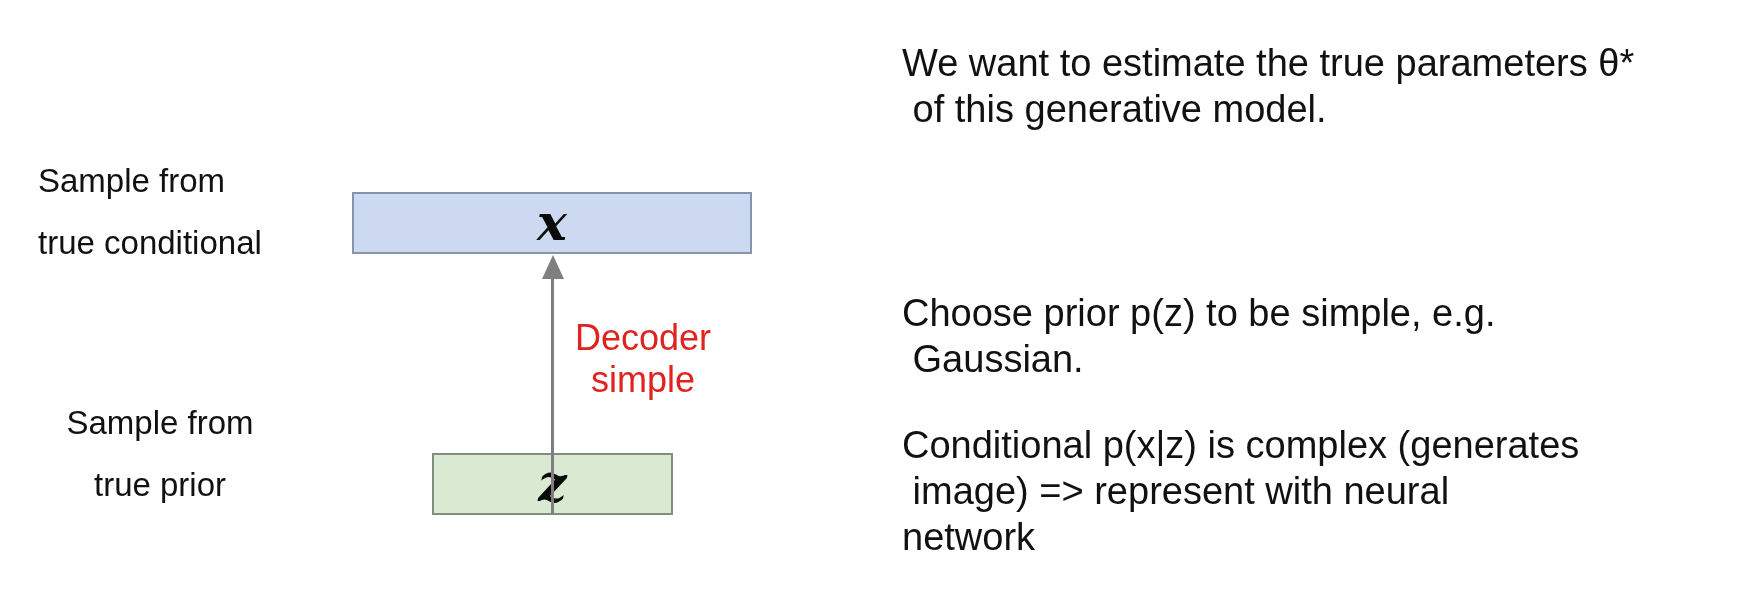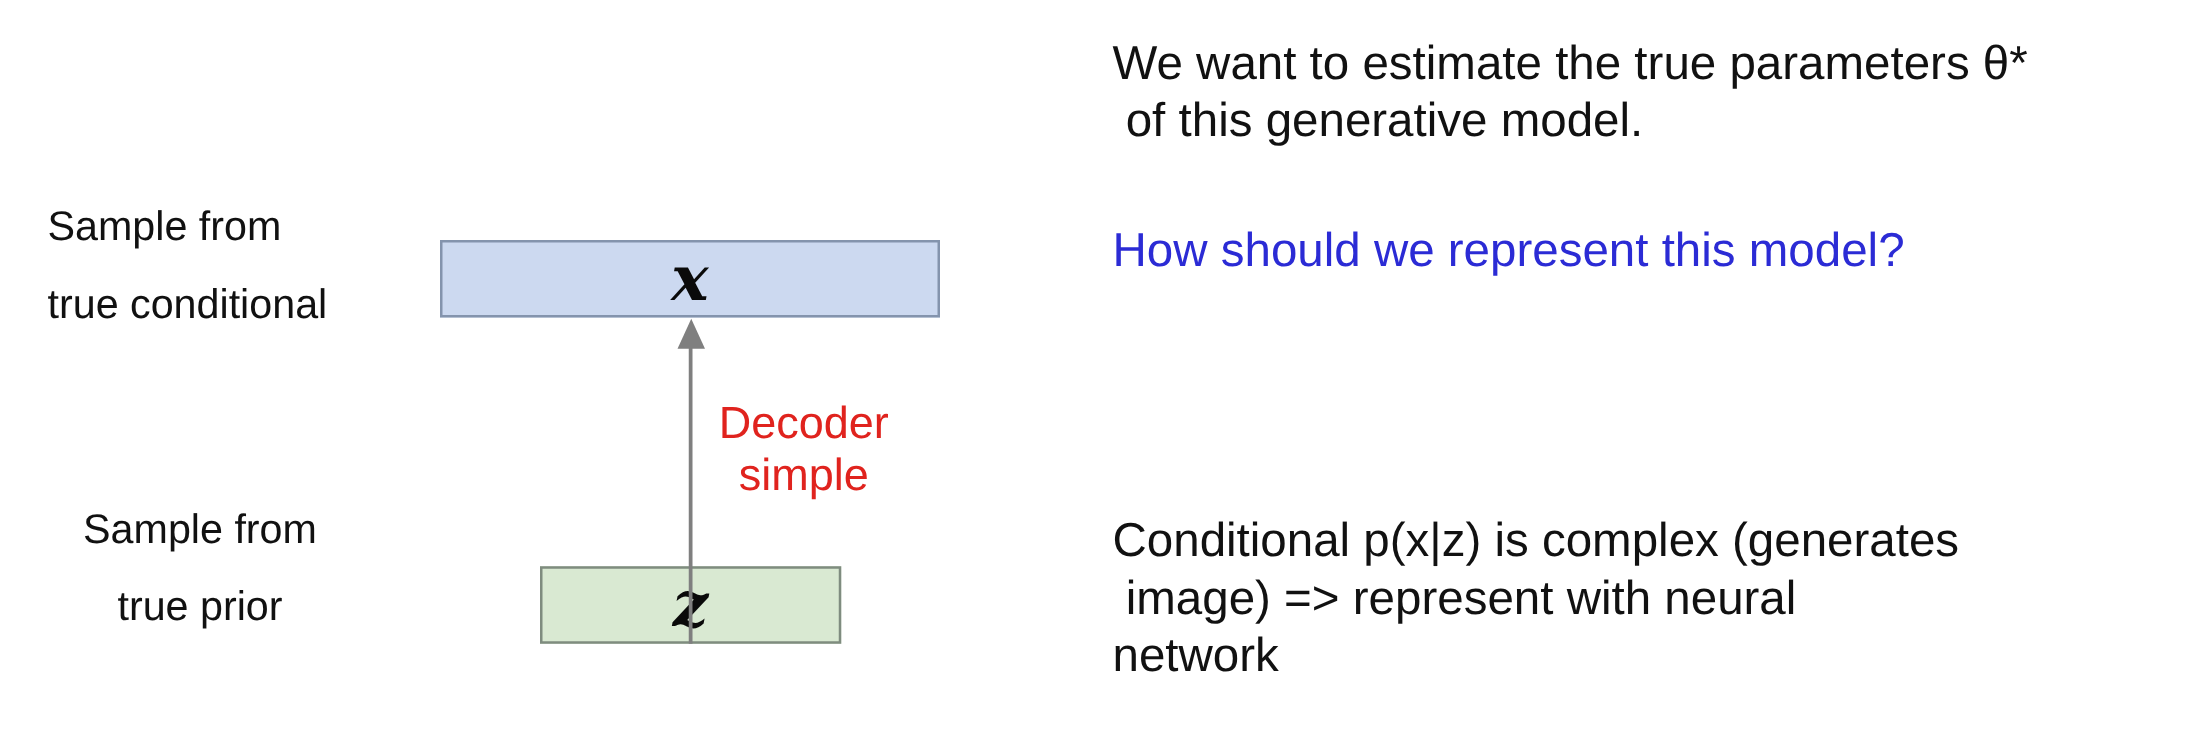--- a/index.html
+++ b/index.html
@@ -90,21 +90,21 @@
     color: #e0231e;
     font-size: 36px;
     line-height: 42px;
     white-space: pre-wrap;
   }
 
   
   .para {
     position: absolute;
     left: 886px;
-    margin: 4px;
+    margin: 16px;
     font-size: 38px;
     line-height: 46px;
     white-space: pre-wrap;
     color: #111111;
   }
   #para-estimate { top: 24px; }
   #para-question { top: 174px; color: #2b2bd5; }
   #para-prior { top: 274px; }
   #para-conditional { top: 406px; }
 </style>
@@ -131,20 +131,21 @@
 
   <div class="arrow-line"></div>
   <div class="arrow-head"></div>
 
   <div id="decoder-label">Decoder
 simple</div>
 
   <p class="para" id="para-estimate">We want to estimate the true parameters θ*
  of this generative model.</p>
 
-  <p class="para" id="para-question">How should we represent this model?</p>
 
+  <p class="para" id="para-prior">Choose prior p(z) to be simple, e.g.
+ Gaussian.</p>
 
   <p class="para" id="para-conditional">Conditional p(x|z) is complex (generates
  image) =&gt; represent with neural
 network</p>
 
 </div>
 
 </body></html>

